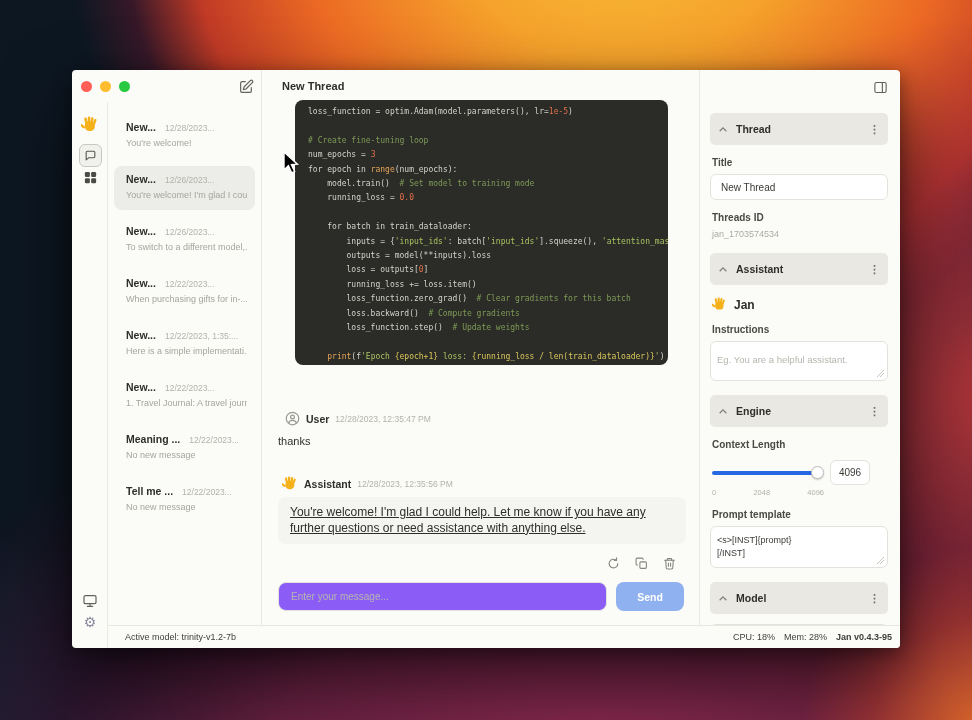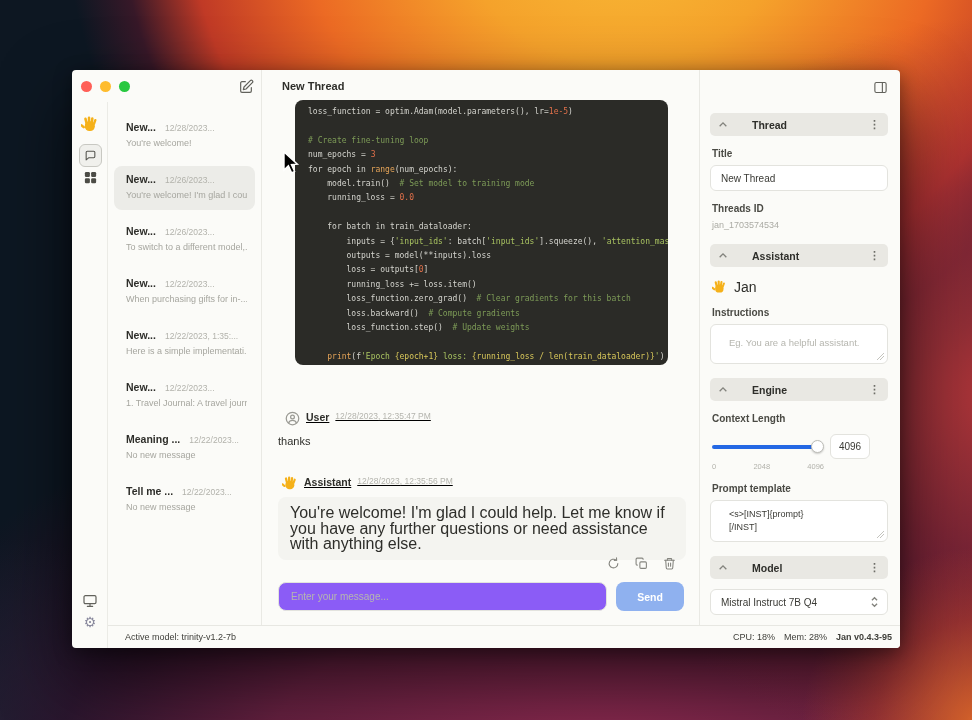--- a/index.html
+++ b/index.html
@@ -40,42 +40,42 @@
   .thread-item { margin:0 6px 8px 6px; padding:7px 8px 7px 12px; border-radius:8px; height:44px; }
   .thread-item.selected { background:#ececе8; background:#ececе8; background:#ecece8; }
   .ti-row { display:flex; align-items:baseline; gap:9px; white-space:nowrap; overflow:hidden; }
   .ti-title { font-size:10.5px; font-weight:bold; color:#2e2e2a; }
   .ti-date { font-size:8.5px; color:#b2b2ab; }
   .ti-snippet { margin-top:5px; font-size:9px; color:#a6a69f; white-space:nowrap; overflow:hidden; }
 
   
   .code-block { position:absolute; left:33px; top:30px; width:373px; height:265px; background:#2b2b27; border-radius:8px; overflow:hidden; padding:5px 0 0 13px; font-family:"DejaVu Sans Mono",monospace; font-size:8px; line-height:14.4px; white-space:pre; }
   .t-p{ color:#d4d4ce; } .t-c{ color:#7d9b57; } .t-s{ color:#a9c361; } .t-n{ color:#e0704a; } .t-f{ color:#e5a458; } .t-y{ color:#d9c85a; }
-  .msg-head { position:absolute; display:flex; gap:6px;text-decoration:underline; }
+  .msg-head { position:absolute; display:flex; align-items:center; gap:6px; }
   .msg-author { font-size:10.5px; font-weight:bold; color:#2e2e2a; }
   .msg-ts { font-size:8.5px; color:#b4b4ad; }
   .msg-plain { position:absolute; font-size:11px; color:#2e2e2a; }
-  .msg-bubble { position:absolute; left:16px; top:427px; width:408px; background:#f4f4f0; border-radius:8px; padding:8px 12px; font-size:16px; line-height:15.5px; color:#2e2e2a; }
+  .msg-bubble { position:absolute; left:16px; top:427px; width:408px; background:#f4f4f0; border-radius:8px; padding:8px 12px; font-size:12px; line-height:15.5px; color:#2e2e2a;text-decoration:underline; }
   .actions-row { position:absolute; right:22px; top:485px; display:flex; gap:12px; align-items:center; }
   .action-btn { width:16px; height:16px; display:flex; align-items:center; justify-content:center; }
   .composer { position:absolute; left:16px; top:512px; width:406px; display:flex; gap:9px; }
   .composer input { flex:1; height:29px; border:1px solid #e3e3de; border-radius:8px; font-family:"Liberation Sans",sans-serif; font-size:10px; color:#2e2e2a; padding:0 12px; background:#8b5cf6; outline:none; }
   .composer input::placeholder { color:#b6b6af; }
   .send-btn { width:68px; height:29px; background:#8fb1ef; border:none; border-radius:8px; color:#fff; font-size:10.5px; font-weight:bold; font-family:"Liberation Sans",sans-serif; }
 
   
-  .section-header { height:23px; background:#e9e8e3; border-radius:5px; display:flex; align-items:center; padding:0 8px; gap:24px; margin-bottom:0; }
+  .section-header { height:32px; background:#e9e8e3; border-radius:5px; display:flex; align-items:center; padding:0 8px; gap:8px; margin-bottom:0; }
   .sh-label { font-size:10.5px; font-weight:bold; color:#2e2e2a; }
   .sh-dots { margin-left:auto; font-size:11px; font-weight:bold; color:#6d6d67; line-height:1; }
   .fld-label { font-size:10px; font-weight:bold; color:#4a4a44; margin:12px 2px 6px 2px; }
   .txt-input { width:100%; height:26px; border:1px solid #e3e3de; border-radius:6px; background:#fff; font-family:"Liberation Sans",sans-serif; font-size:10px; color:#3a3a35; padding:0 10px; outline:none; }
   .id-value { font-size:9px; color:#ababa4; margin:0 2px 14px 2px; }
   .jan-row { display:flex; align-items:center; gap:7px; margin:12px 2px 0 2px; }
-  .jan-name { font-size:14px; font-weight:normal; color:#2e2e2a; }
-  .textarea-box { position:relative; width:100%; border:1px solid #e3e3de; border-radius:6px; background:#fff; padding:7px 18px; margin-bottom:14px; }
+  .jan-name { font-size:12px; font-weight:bold; color:#2e2e2a; }
+  .textarea-box { position:relative; width:100%; border:1px solid #e3e3de; border-radius:6px; background:#fff; padding:7px 6px; margin-bottom:14px; }
   .ta-placeholder { font-size:9.5px; color:#b6b6af; }
   .ta-text { font-size:9px; color:#3a3a35; white-space:pre-line; line-height:13px; }
   .resize-corner { position:absolute; right:3px; bottom:3px; width:7px; height:7px; background:linear-gradient(135deg, transparent 45%, #c4c4be 45% 52%, transparent 52% 68%, #c4c4be 68% 75%, transparent 75%); }
   .slider-row { display:flex; align-items:center; gap:10px; margin:10px 2px 0 2px; }
   .slider-wrap { position:relative; width:108px; height:12px; }
   .slider-track { position:absolute; left:0; right:0; top:4px; height:4px; border-radius:2px; background:#2468e4; }
   .slider-knob { position:absolute; right:-4px; top:-1px; width:13px; height:13px; border-radius:50%; background:#fff; border:1px solid #bdbdb7; box-shadow:0 1px 2px rgba(0,0,0,.2); }
   .ctx-value-box { width:40px; height:25px; border:1px solid #e3e3de; border-radius:6px; display:flex; align-items:center; justify-content:center; font-size:10px; color:#3a3a35; background:#fff; }
   .ticks { display:flex; justify-content:space-between; width:112px; margin:3px 0 0 2px; font-size:7.5px; color:#b2b2ab; }
   .select-box { width:100%; height:26px; border:1px solid #e3e3de; border-radius:6px; background:#fff; display:flex; align-items:center; padding:0 8px 0 10px; margin-top:10px; }

